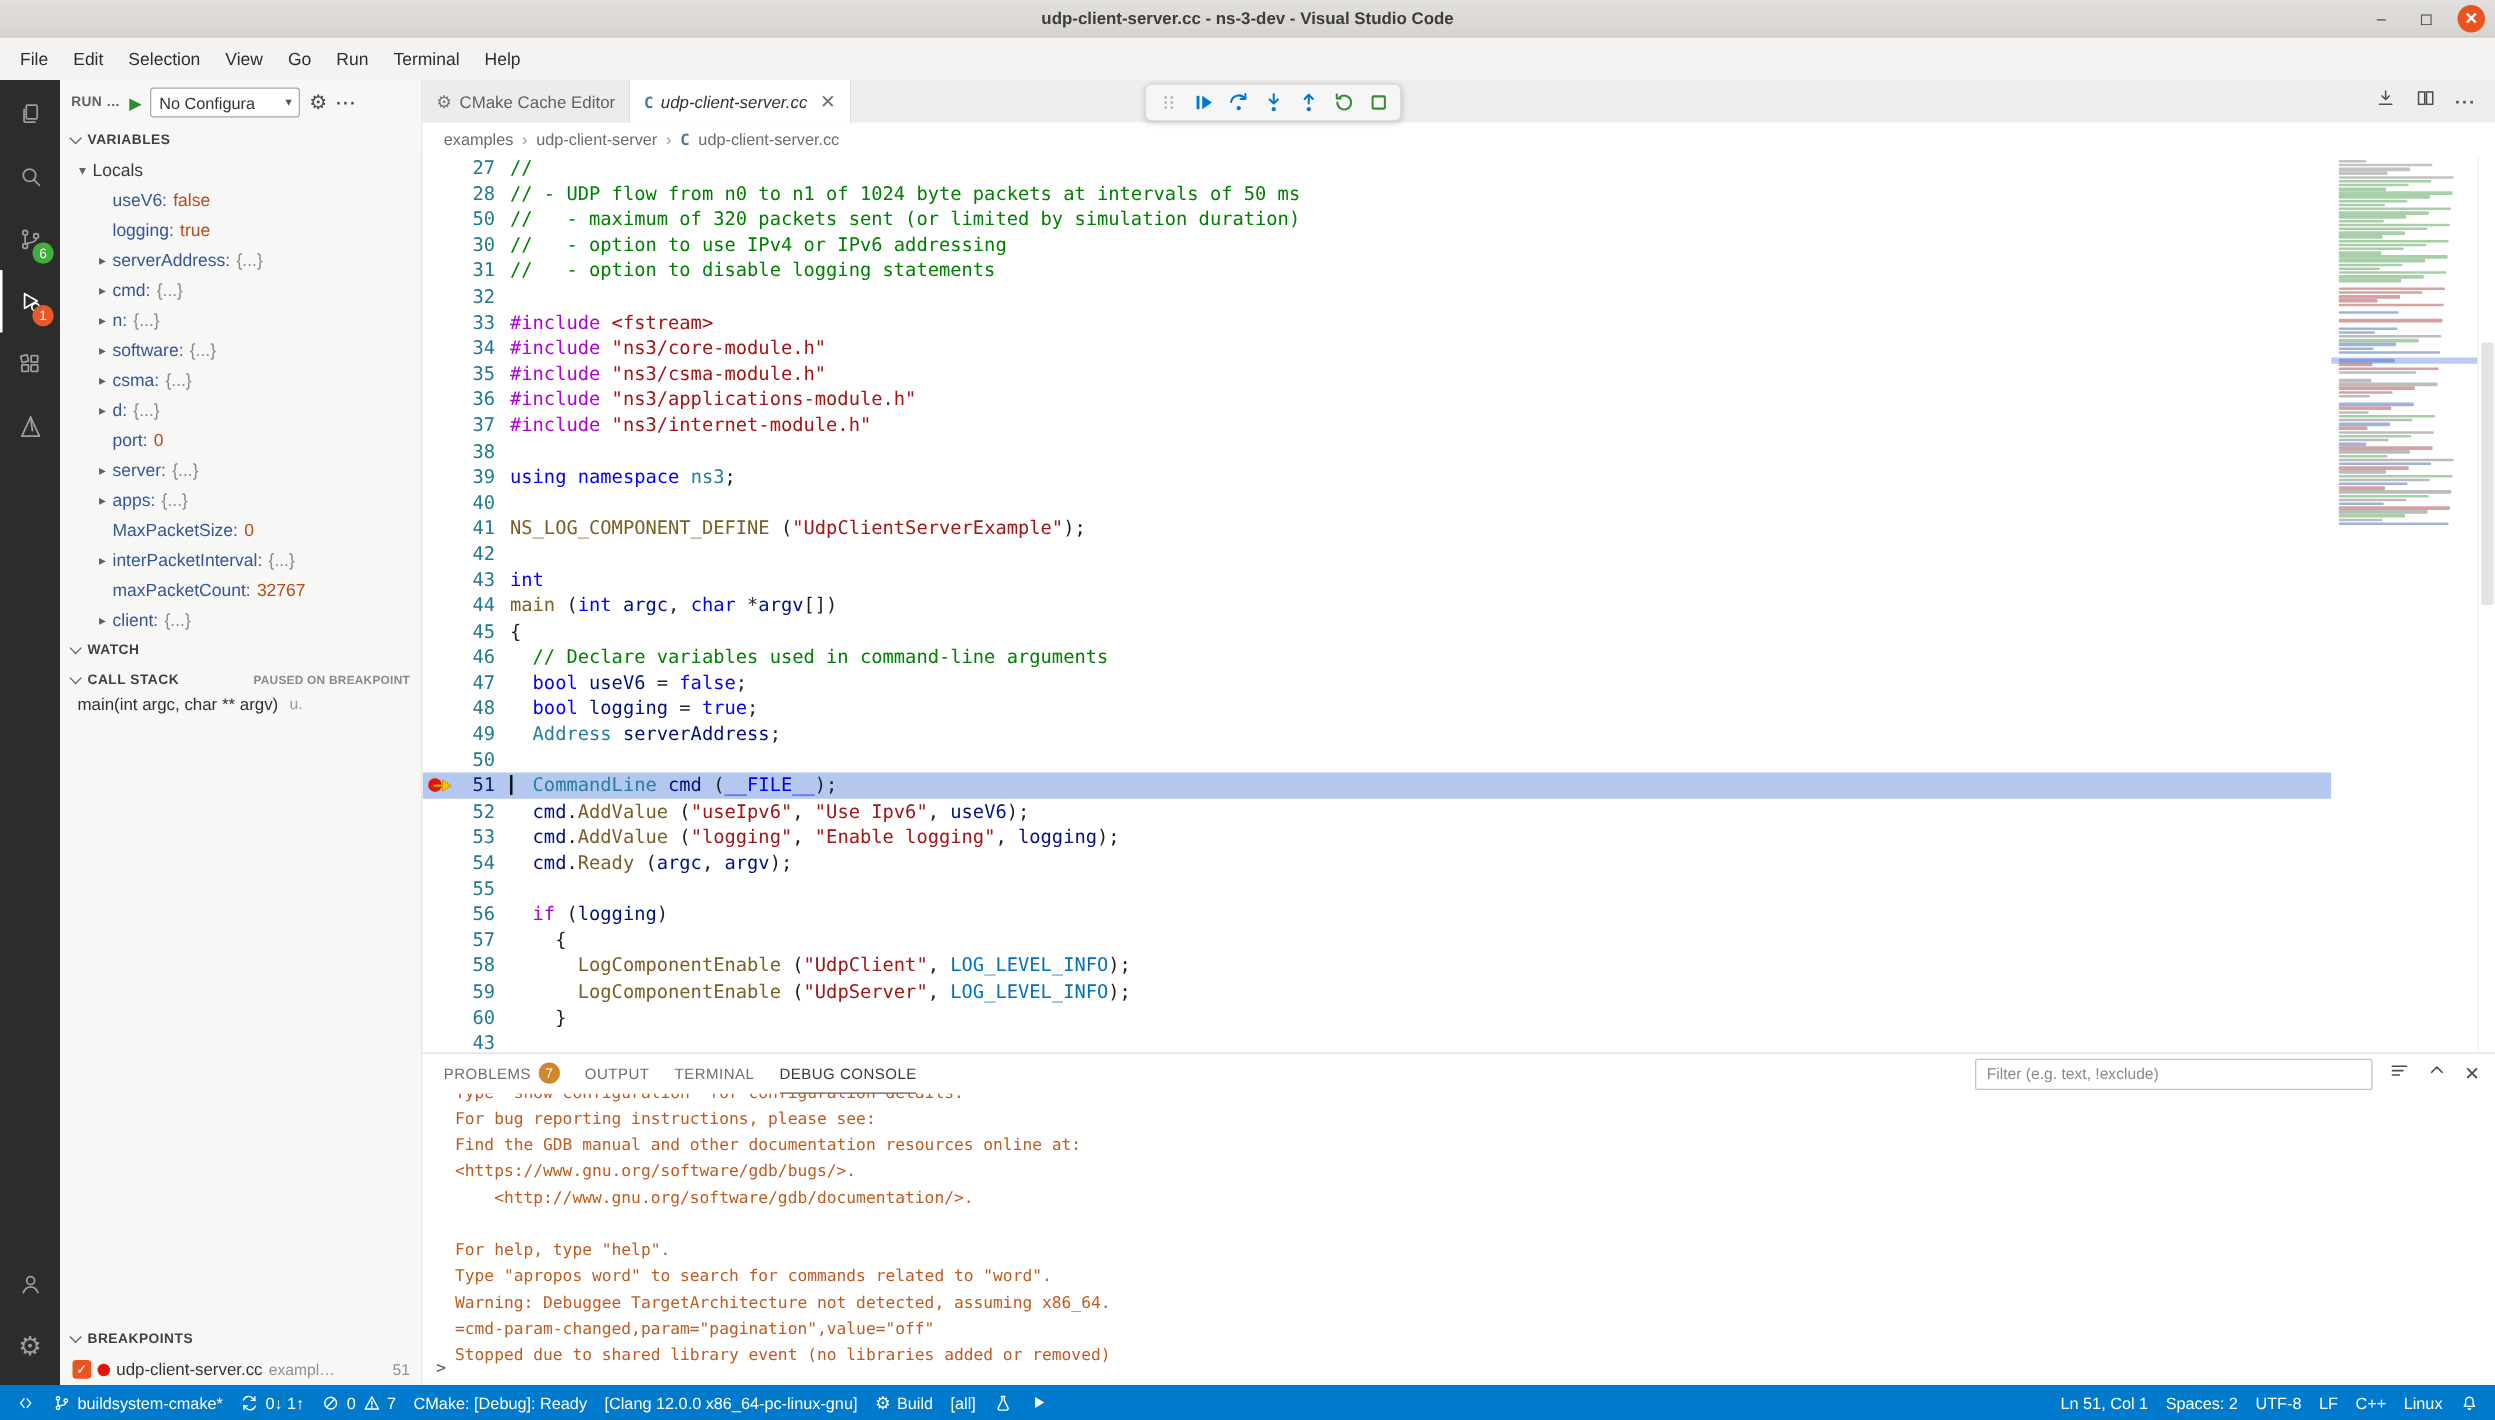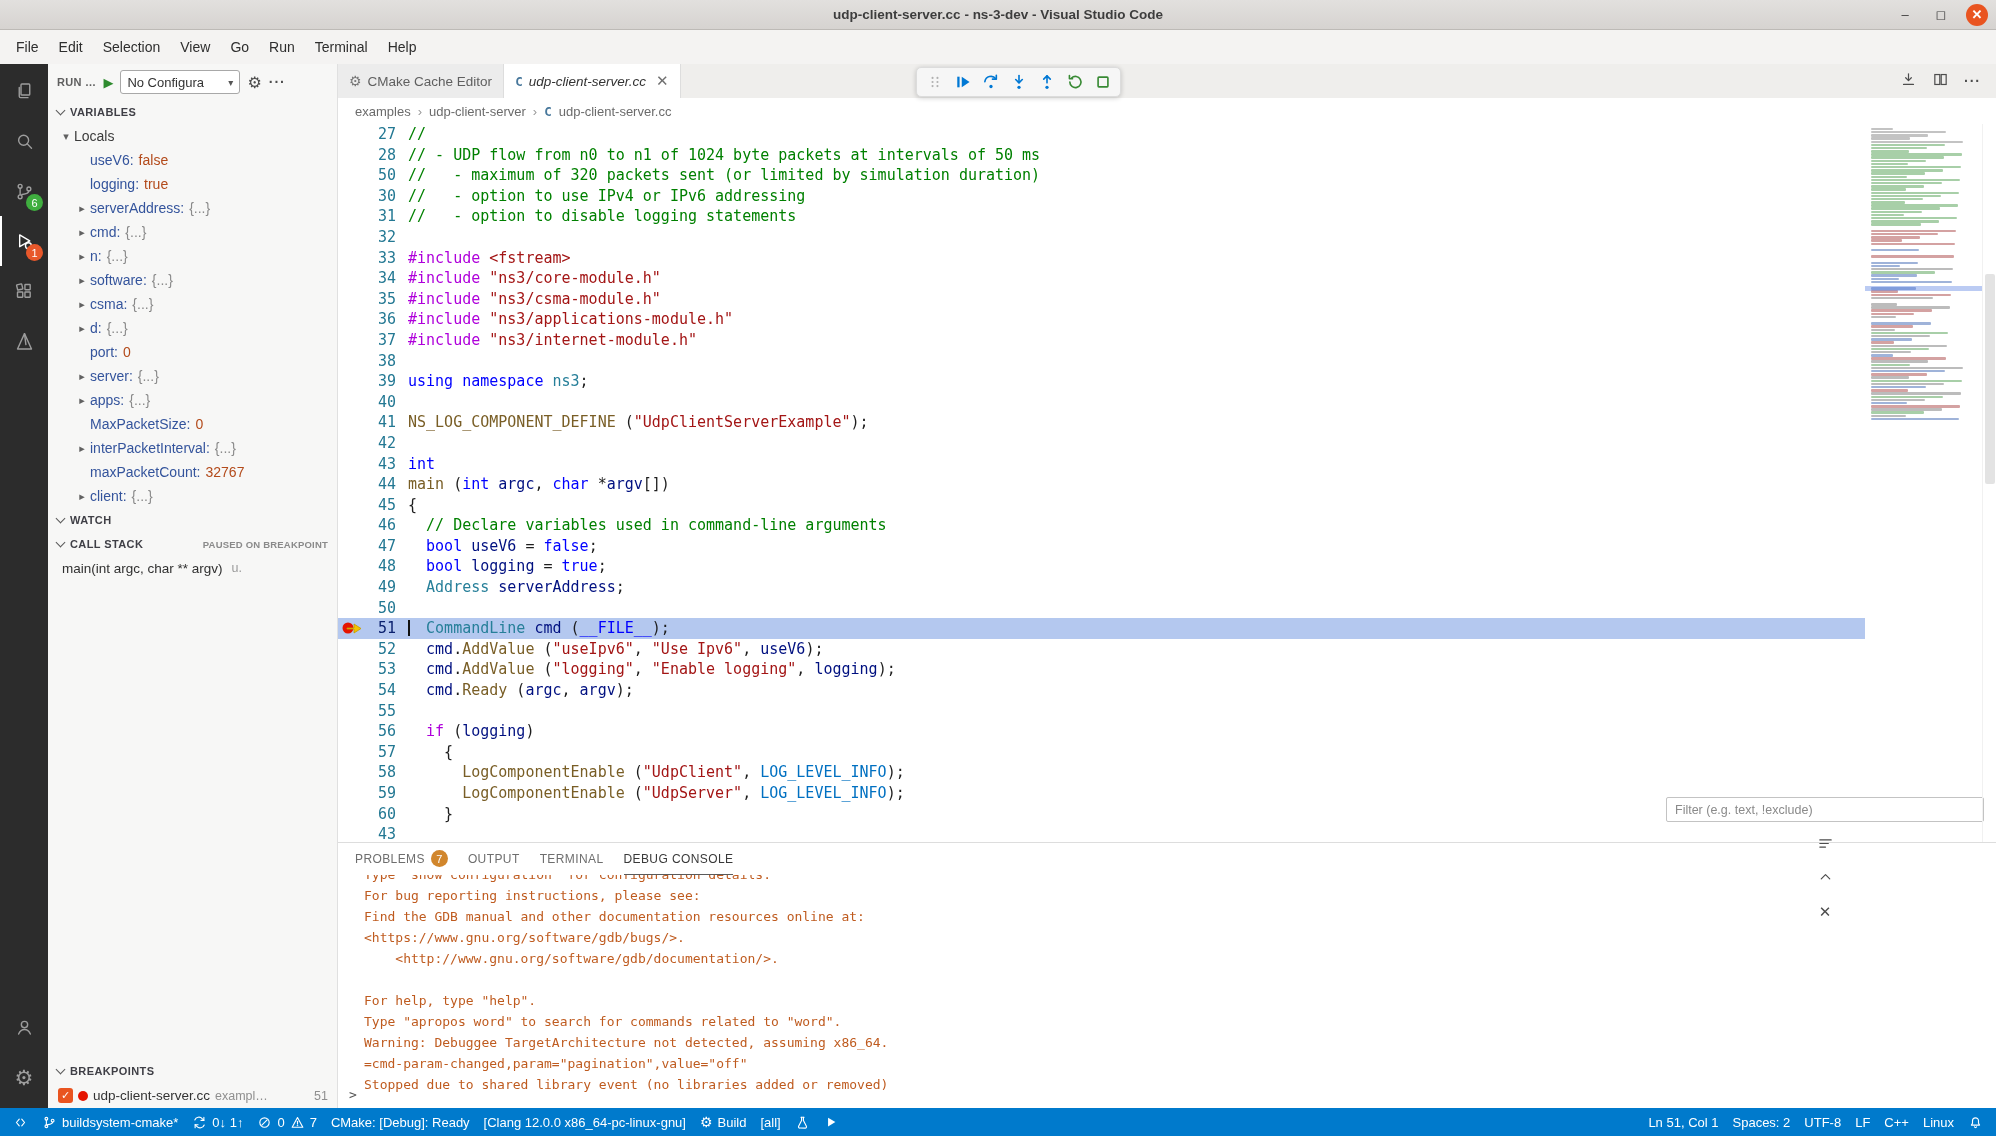--- a/index.html
+++ b/index.html
@@ -47,21 +47,21 @@
   .paused { margin-left:auto; font-size:9.5px; color:#8a8a8a; font-weight:700; letter-spacing:.2px; }
 
   .tree-row { height:24px; flex:0 0 24px; display:flex; align-items:center; white-space:nowrap; overflow:hidden; padding-left:26px; }
   .tree-row.scope { padding-left:10px; }
   .twisty { flex:0 0 16px; text-align:center; color:#616161; font-size:11px; }
   .var-name { color:#34549c; }
   .tree-row.scope .var-name { color:#3b3b3b; }
   .v-val { color:#b34a1a; margin-left:5px; }
   .v-obj { color:#8a8a8a; margin-left:5px; }
 
-  .callstack-row { padding-left:14px; height:24px; display:flex; align-items:center; font-size:13.5px; color:#303030; white-space:nowrap; overflow:hidden; }
+  .callstack-row { padding-left:14px; height:24px; display:flex; font-size:13.5px; color:#303030; white-space:nowrap; overflow:hidden; }
   .cs-detail { color:#9a9a9a; margin-left:9px; font-size:12.5px; }
   .sb-spacer { flex:1; }
 
   .bp-row { height:25px; flex:0 0 25px; display:flex; align-items:center; gap:5px; padding:0 9px 0 10px; font-size:13.5px; }
   .bp-check { width:15px; height:15px; flex:0 0 15px; background:#e95420; border-radius:3px; color:#fff; font-size:11px; display:flex; align-items:center; justify-content:center; }
   .bp-dot { width:10px; height:10px; flex:0 0 10px; border-radius:50%; background:#e51400; }
   .bp-file { color:#333; overflow:hidden; text-overflow:ellipsis; white-space:nowrap; }
   .bp-dir { color:#8f8f8f; font-size:12.5px; white-space:nowrap; }
   .bp-line { margin-left:auto; color:#8f8f8f; font-size:12.5px; }
 
@@ -101,21 +101,21 @@
   .mm-current { position:absolute; left:0; width:100%; height:5px; background:rgba(86,125,226,.4); }
   .scrollzone { flex:0 0 14px; position:relative; border-left:1px solid #f1f1f1; }
   .sb-thumb { position:absolute; top:150px; left:2px; width:10px; height:210px; background:rgba(100,100,100,.18); border-radius:2px; }
 
   
   .panel { height:266px; flex:0 0 266px; border-top:1px solid #ddd; display:flex; flex-direction:column; background:#fff; }
   .panel-header { height:32px; flex:0 0 32px; display:flex; align-items:center; gap:20px; padding:0 12px 0 17px; }
   .panel-tab { font-size:12px; letter-spacing:.4px; color:#6e6e6e; height:100%; display:flex; align-items:center; gap:6px; border-bottom:1.5px solid transparent; }
   .panel-tab.active { color:#393939; border-bottom-color:#5a5a5a; }
   .panel-badge { background:#d1862c; color:#fff; border-radius:9px; min-width:17px; height:17px; font-size:11px; display:flex; align-items:center; justify-content:center; padding:0 3px; }
-  .panel-actions { margin-left:auto; display:flex; align-items:center; gap:13px; color:#4d4d4d;flex-direction:column; }
+  .panel-actions { margin-left:auto; display:flex; align-items:center; gap:13px; color:#4d4d4d; }
   .filter-input { width:318px; height:25px; border:1px solid #c3c3c3; border-radius:2px; background:#fff; font-size:12.5px; padding:0 8px; color:#333; font-family:"Liberation Sans",sans-serif; }
   .filter-input::placeholder { color:#8a8a8a; }
 
   .console { flex:1; overflow:hidden; position:relative; font-family:"DejaVu Sans Mono",monospace; font-size:13px; line-height:21px; padding-left:26px; color:#bf5b1f; }
   .console-list { margin-top:-11px; }
   .console-line { white-space:pre; height:21px; }
   .console-prompt { position:absolute; bottom:3px; left:11px; color:#555; }
 
   
   .statusbar { height:28px; flex:0 0 28px; background:#007acc; display:flex; align-items:center; color:#fff; font-size:13px; padding:0 6px; }

